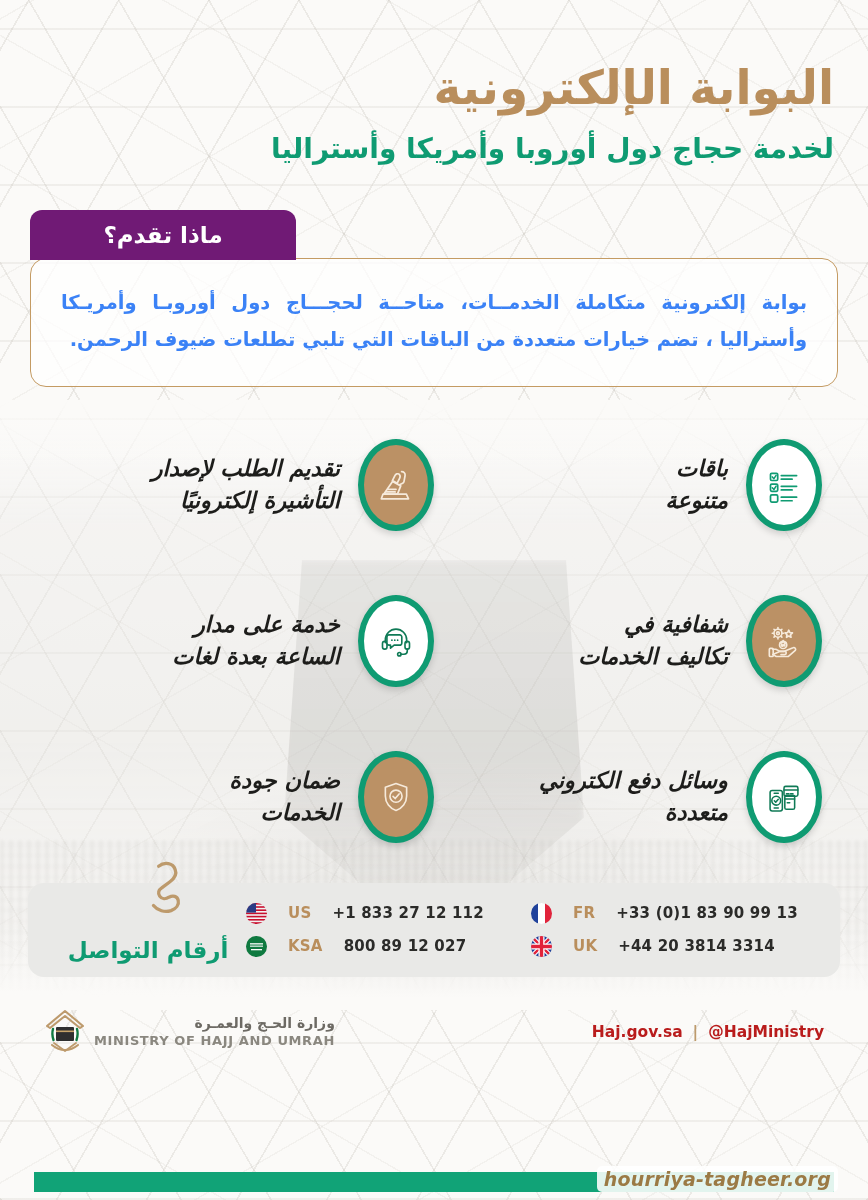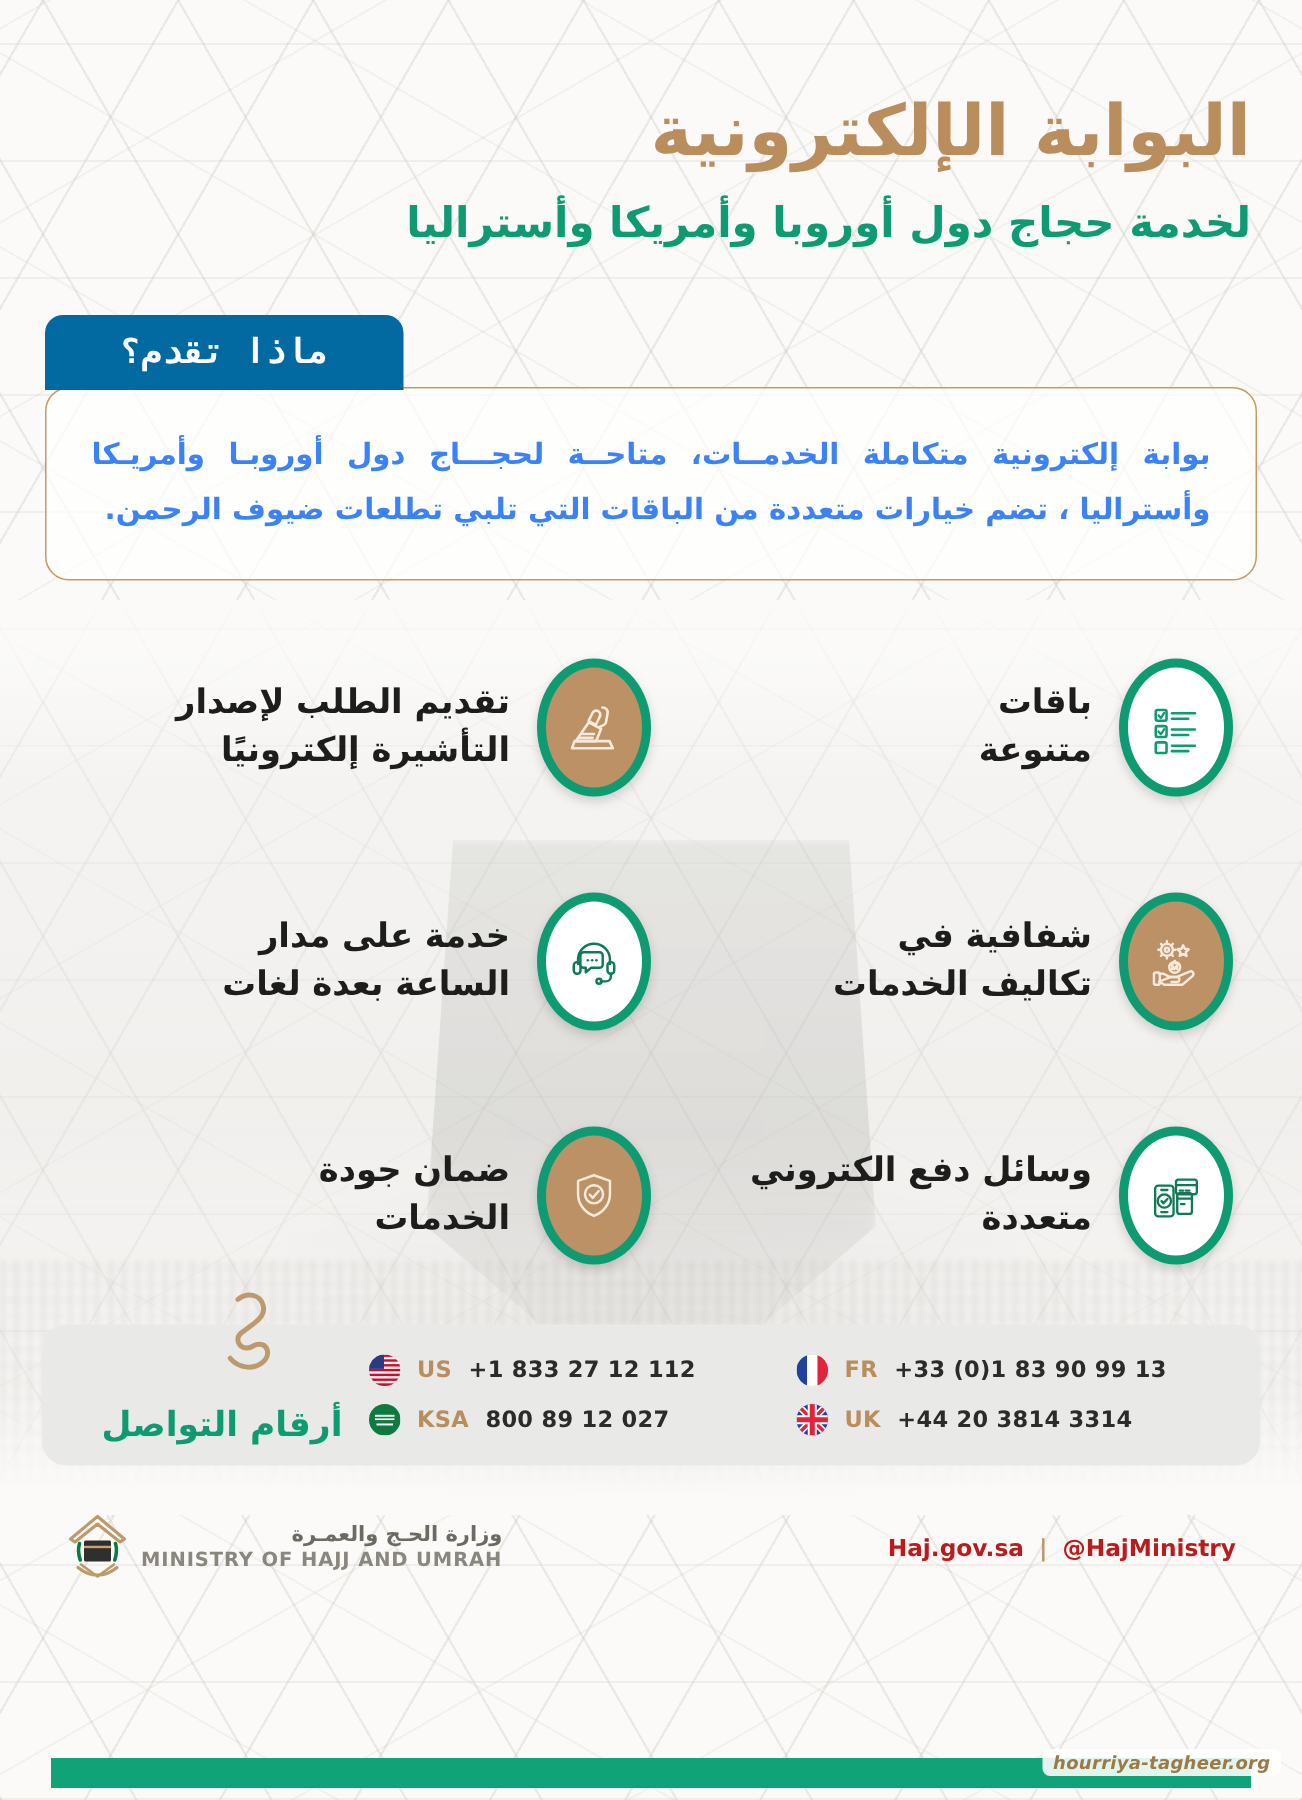--- a/index.html
+++ b/index.html
@@ -109,36 +109,35 @@
     line-height: 1.25;
     direction: rtl;
   }
 
   
   .offer-wrap {
     margin: 44px 30px 0 30px;
     position: relative;
   }
   .offer-tab {
-    width: 239px;
+    width: 266px;
     margin-right: auto;
     margin-left: 0;
     height: 50px;
-    background: #0369a1;
+    background: #701a75;
     border-radius: 12px 12px 0 0;
     display: flex;
     align-items: center;
     justify-content: center;
     color: #ffffff;
     font-size: 23px;
     font-weight: 700;
     position: relative;
     z-index: 3;
     margin-bottom: -2px;
-    font-family: Liberation Mono, monospace;
   }
   .offer-body {
     border: 1.6px solid #c49b63;
     border-radius: 16px;
     background: rgba(255,255,255,.72);
     padding: 26px 30px 28px 30px;
     position: relative;
     z-index: 2;
   }
   .offer-text {
@@ -182,20 +181,21 @@
   .feature .badge svg { display: block; }
 
   .feature .label {
     font-size: 22.5px;
     font-weight: 700;
     color: #1d1d1b;
     line-height: 1.42;
     direction: rtl;
     text-align: right;
     white-space: pre-line;
+    font-style: italic;
   }
 
   
   .contact-strip {
     margin: 40px 28px 0 28px;
     background: #e9e9e7;
     border-radius: 16px;
     height: 94px;
     display: flex;
     flex-direction: row-reverse;
@@ -233,21 +233,21 @@
     grid-template-columns: 1fr 1fr;
     grid-template-rows: auto auto;
     row-gap: 12px;
     column-gap: 6px;
     direction: ltr;
     padding-right: 8px;
   }
   .num-item {
     display: flex;
     align-items: center;
-    gap: 11px;
+    gap: 21px;
     direction: ltr;
   }
   .flag {
     width: 21px; height: 21px;
     border-radius: 50%;
     overflow: hidden;
     flex: 0 0 auto;
     box-shadow: 0 0 0 1px rgba(0,0,0,.08) inset;
   }
   .flag svg { display:block; }
@@ -299,27 +299,27 @@
     left: 34px; right: 34px;
     bottom: 8px;
     height: 20px;
     background: #11a377;
     z-index: 6;
   }
 
   
   .watermark {
     position: absolute;
-    right: 14px;
+    right: 30px;
     top: 1166px;
     z-index: 9;
     background: rgba(255,255,255,.88);
     border-radius: 5px;
     padding: 2px 7px;
-    font-size: 12px;
+    font-size: 19px;
     font-style: italic;
     font-weight: 700;
     color: #9b7a45;
     letter-spacing: .2px;
     direction: ltr;
   }
 </style>
 </head>
 <body>
 

